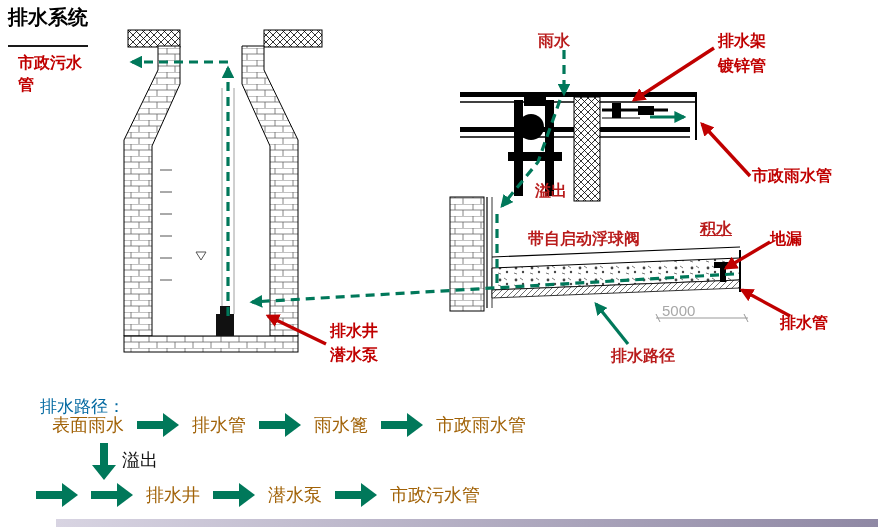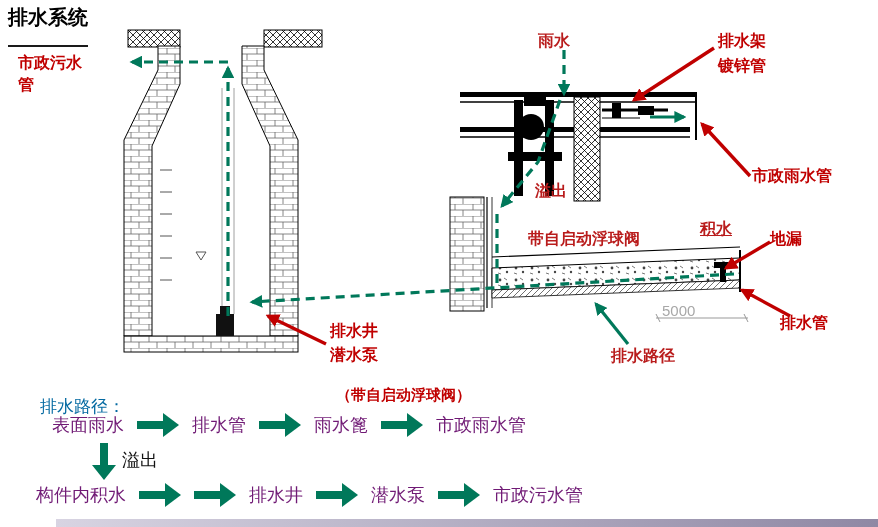--- a/index.html
+++ b/index.html
@@ -6,21 +6,21 @@
   .stage{position:relative;width:878px;height:527px;background:#fff;overflow:hidden;
          font-family:"Liberation Sans", sans-serif;}
   .title{position:absolute;left:8px;top:4px;font-size:20px;font-weight:bold;color:#000;
          border-bottom:2px solid #1a1a1a;padding-bottom:14px;}
   .lbl{position:absolute;font-weight:bold;font-size:16px;line-height:1.4;white-space:nowrap;}
   .red{color:#c00000;}
   .green{color:#b91c1c;}
   .dim{color:#a8a8a8;font-weight:normal;font-size:15px;}
   .drawing-svg{position:absolute;left:0;top:0;pointer-events:none;}
   .flow-heading{position:absolute;left:40px;top:395px;font-size:17px;color:#0369a1;}
-  .flow-row{position:absolute;display:flex;align-items:center;gap:13px;font-size:18px;color:#701a75;}
+  .flow-row{position:absolute;display:flex;align-items:center;gap:13px;font-size:18px;color:#a16207;}
   .flow-row.r1{left:52px;top:413px;}
   .flow-row.r2{left:36px;top:483px;}
   .flow-item{white-space:nowrap;}
   .arr-r{display:inline-block;position:relative;width:42px;height:24px;}
   .arr-r .b{position:absolute;left:0;top:8px;width:26px;height:8px;background:#00785a;}
   .arr-r .h{position:absolute;left:26px;top:0;width:0;height:0;
             border-left:16px solid #00785a;border-top:12px solid transparent;border-bottom:12px solid transparent;}
   .arr-d{position:absolute;left:92px;top:443px;width:24px;height:38px;}
   .arr-d .b{position:absolute;left:8px;top:0;width:8px;height:22px;background:#00785a;}
   .arr-d .h{position:absolute;left:0;top:22px;width:0;height:0;
@@ -132,21 +132,20 @@
   <div class="lbl red" style="left:718px;top:30px;">排水架</div>
   <div class="lbl red" style="left:718px;top:55px;">镀锌管</div>
   <div class="lbl red" style="left:752px;top:165px;">市政雨水管</div>
   <div class="lbl green" style="left:535px;top:180px;">溢出</div>
   <div class="lbl green" style="left:528px;top:228px;">带自启动浮球阀</div>
   <div class="lbl green" style="left:700px;top:218px;text-decoration:underline;">积水</div>
   <div class="lbl red" style="left:770px;top:228px;">地漏</div>
   <div class="lbl red" style="left:780px;top:312px;">排水管</div>
   <div class="lbl red" style="left:330px;top:320px;">排水井</div>
   <div class="lbl red" style="left:330px;top:344px;">潜水泵</div>
-  <div class="lbl red" style="left:336px;top:384px;font-size:15px;">（带自启动浮球阀）</div>
   <div class="lbl green" style="left:567px;top:345px;margin-left:44px;">排水路径</div>
   <div class="lbl dim" style="left:662px;top:300px;">5000</div>
 
   <div class="flow-heading">排水路径：</div>
 
   <div class="flow-row r1">
     <span class="flow-item">表面雨水</span>
     <span class="arr-r">
         <i class="b"></i>
         <i class="h"></i>
@@ -164,21 +163,20 @@
     <span class="flow-item">市政雨水管</span>
   </div>
 
   <span class="arr-d">
       <i class="b"></i>
       <i class="h"></i>
     </span>
   <div class="branch-lbl">溢出</div>
 
   <div class="flow-row r2">
-    <span class="flow-item">构件内积水</span>
     <span class="arr-r">
         <i class="b"></i>
         <i class="h"></i>
       </span>
     <span class="arr-r">
         <i class="b"></i>
         <i class="h"></i>
       </span>
     <span class="flow-item">排水井</span>
     <span class="arr-r">

